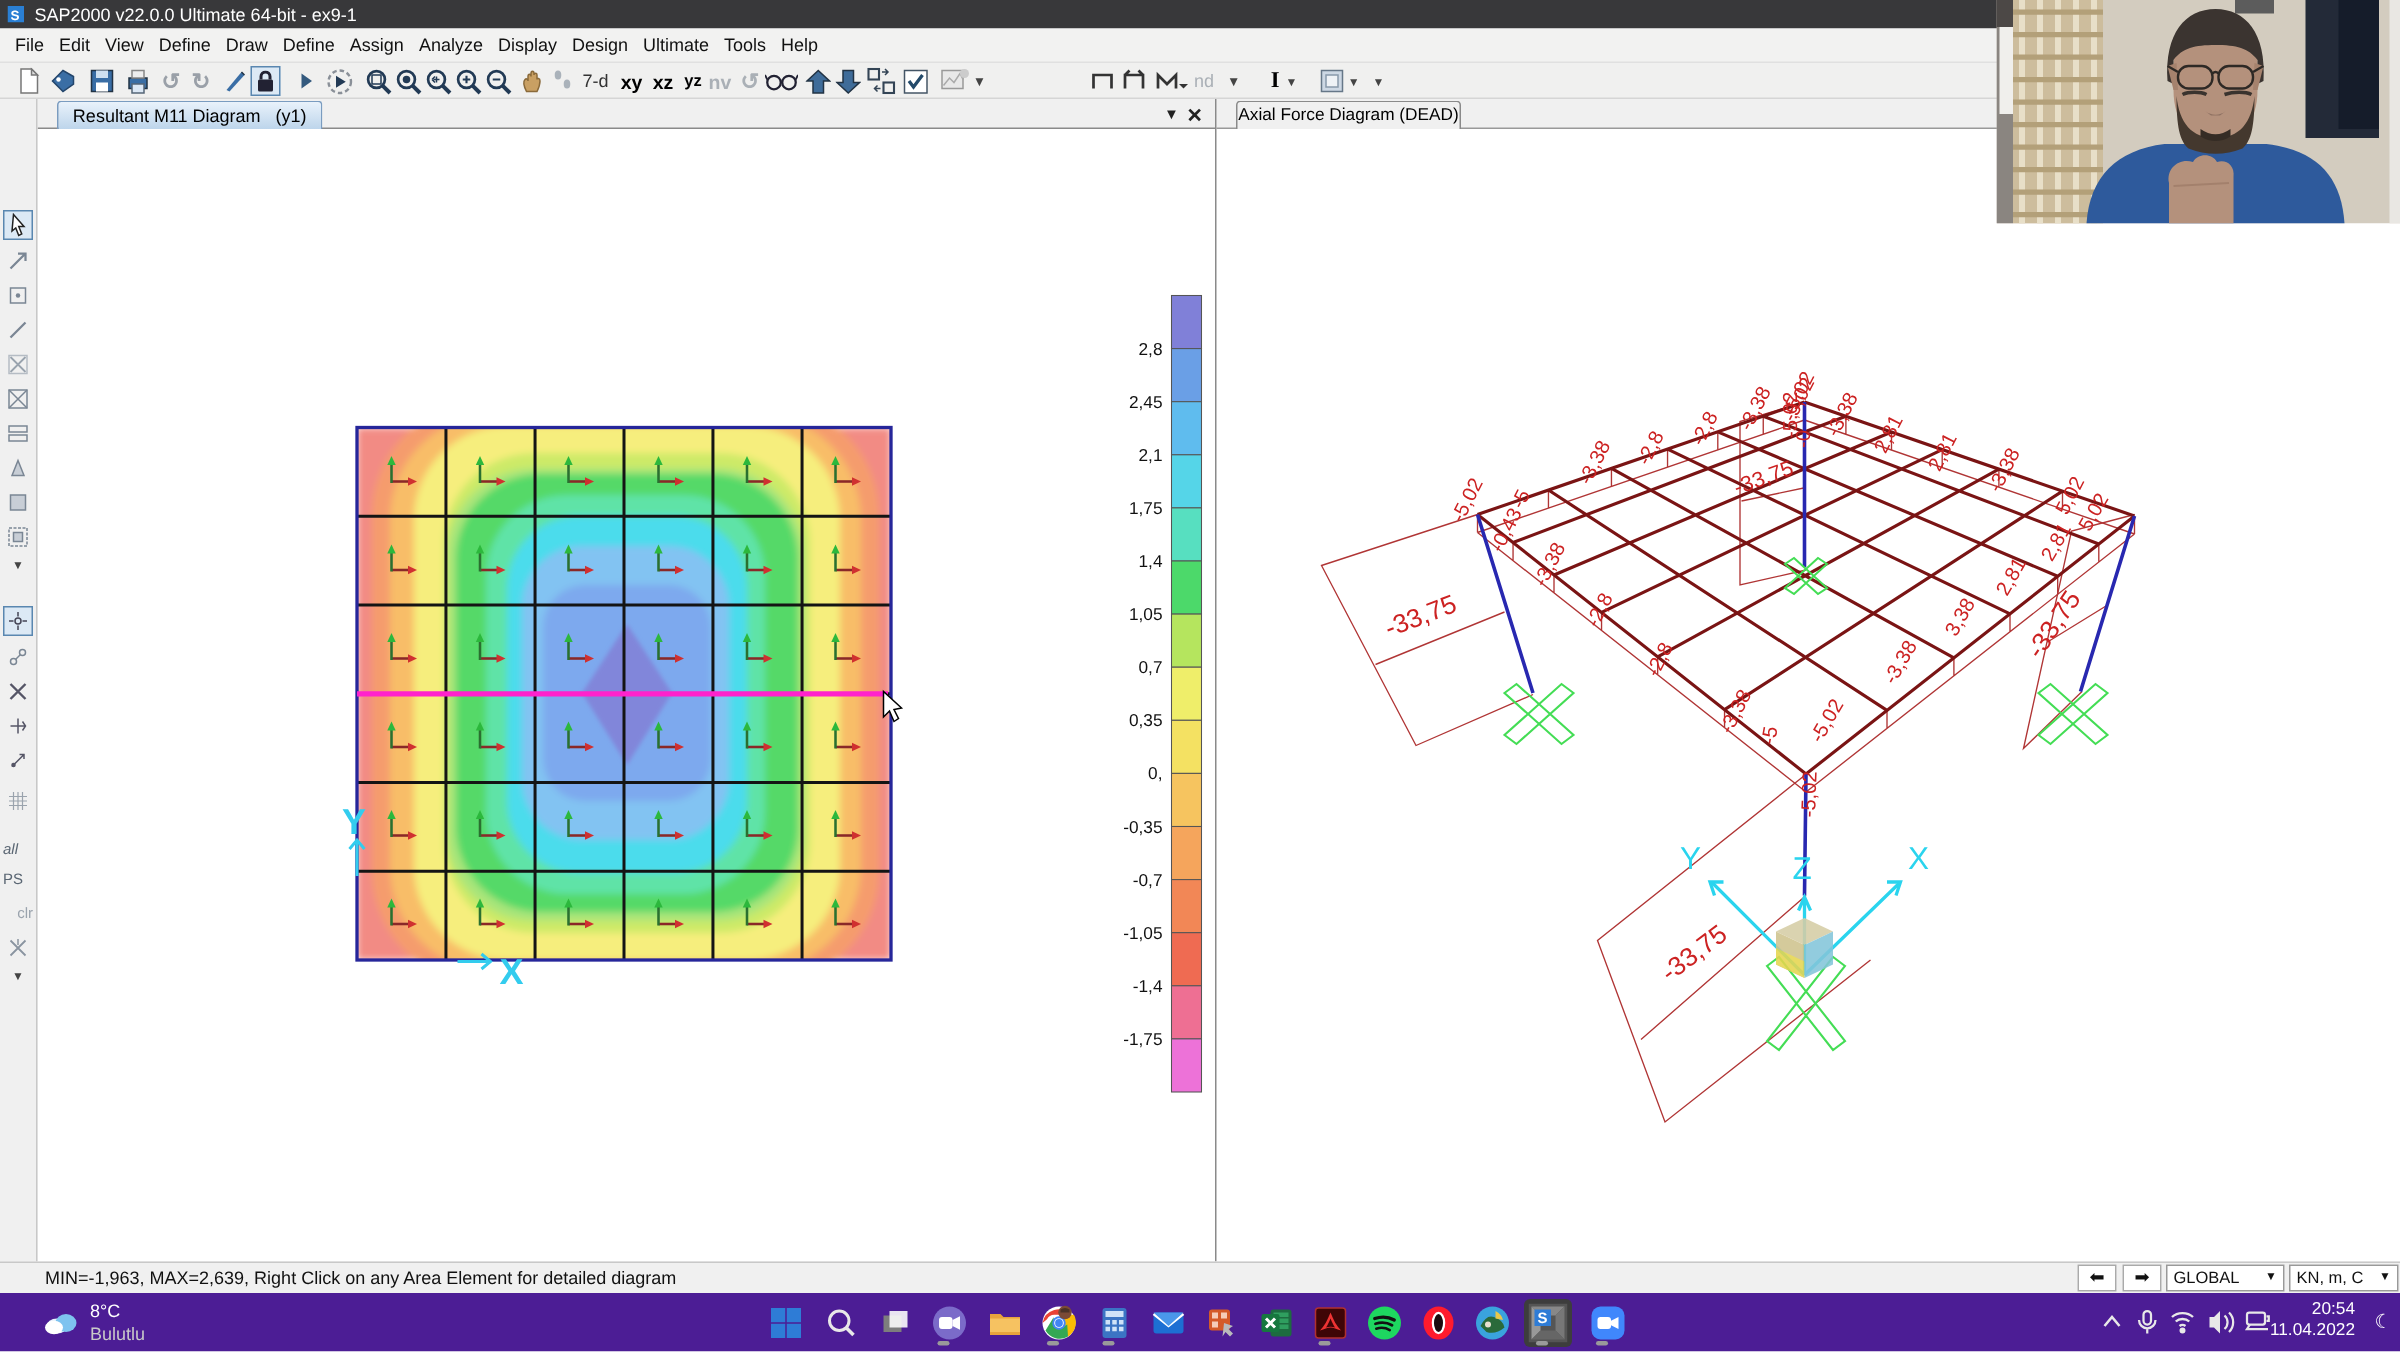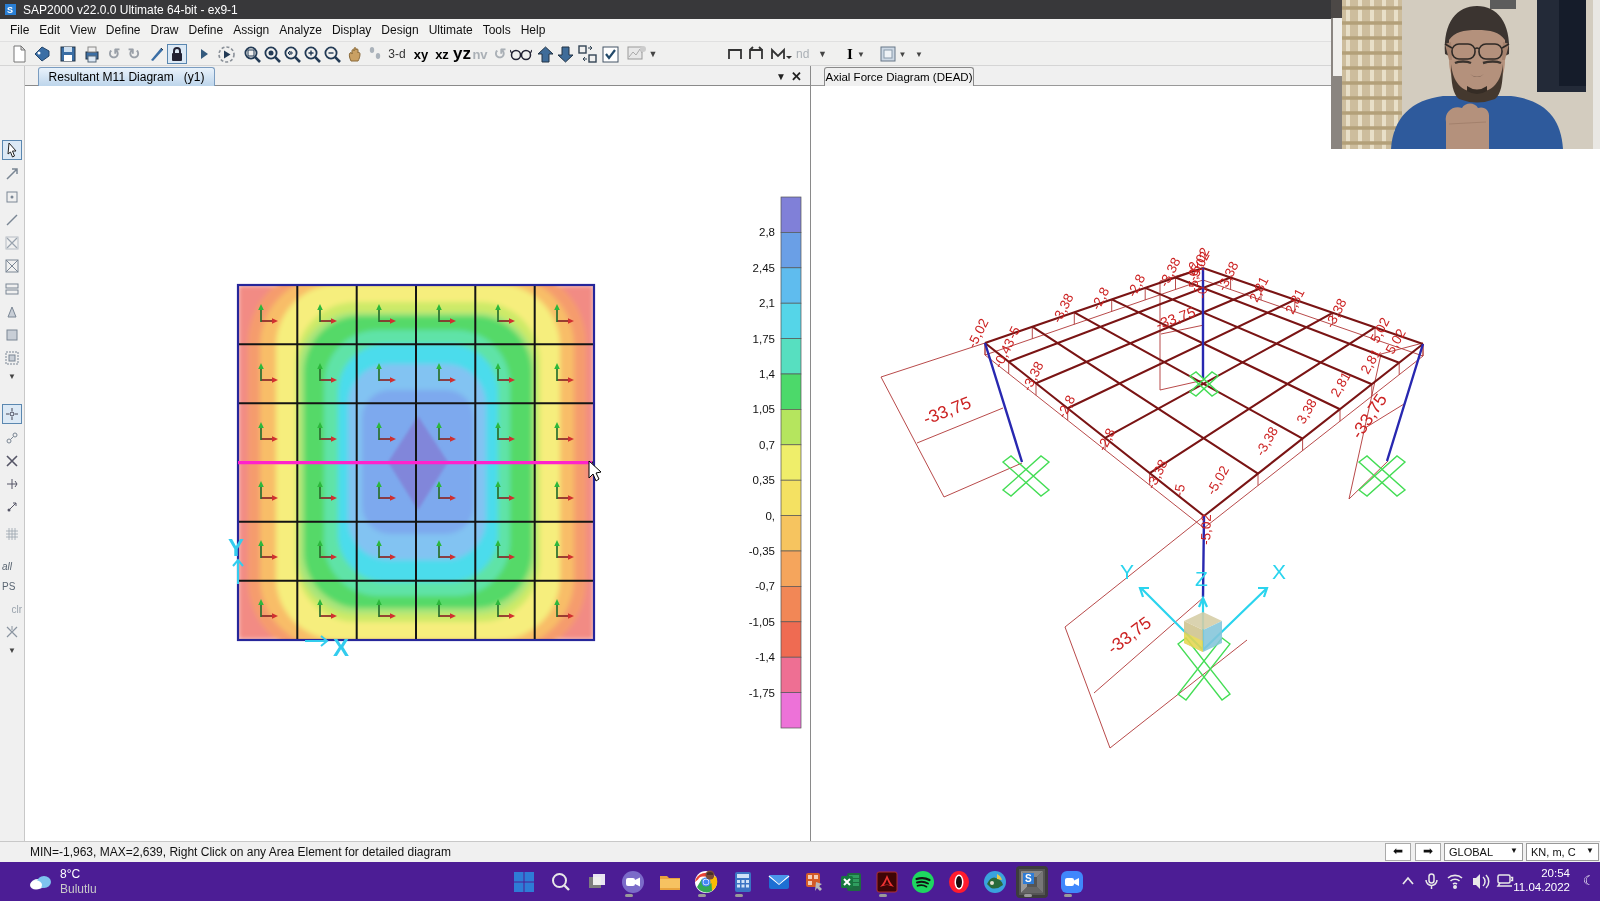--- a/index.html
+++ b/index.html
@@ -134,30 +134,30 @@
         <path d="M5,16 C3,12 3,9 4,8 C5,7 6,8 6,9 L6,6 C6,4 8,4 8,6 L8,4 C8,2 10,2 10,4 L10,5 C10,3.5 12,3.5 12,5 L12,8 C12,7 14,7 14,9 C14,12 13,14 12,16 Z" fill="#c9a063" stroke="#8a6a3a"></path>
       </svg>
     </div>
 <div class="ti" style="left:364px;width:22px">
       <svg width="16" height="16" viewBox="0 0 16 16">
         <ellipse cx="5" cy="4" rx="2.2" ry="3" fill="#aab2ba"></ellipse>
         <ellipse cx="11" cy="10" rx="2.2" ry="3" fill="#aab2ba"></ellipse>
       </svg>
     </div>
 <div class="ti" style="left:386px;width:22px">
-      <span style="color:#333;font-size:12px;font-family:'Liberation Sans'">3-d</span>
+      <span style="color:#333;font-size:12px;font-family:'Liberation Sans'">7-d</span>
     </div>
 <div class="ti" style="left:410px;width:22px">
       <b style="font-size:13px">xy</b>
     </div>
 <div class="ti" style="left:431px;width:22px">
       <b style="font-size:13px">xz</b>
     </div>
 <div class="ti" style="left:451px;width:22px">
-      <b style="font-size:17px">yz</b>
+      <b style="font-size:11px">yz</b>
     </div>
 <div class="ti" style="left:469px;width:22px">
       <b style="font-size:13px;color:#aab0b6">nv</b>
     </div>
 <div class="ti" style="left:489px;width:22px">
       <span style="color:#aab0b6;font-size:15px;font-weight:bold">↺</span>
     </div>
 <div class="ti" style="left:509px;width:24px">
       <svg width="22" height="14" viewBox="0 0 22 14">
         <circle cx="6" cy="8" r="4.5" fill="none" stroke="#223" stroke-width="1.5"></circle>

